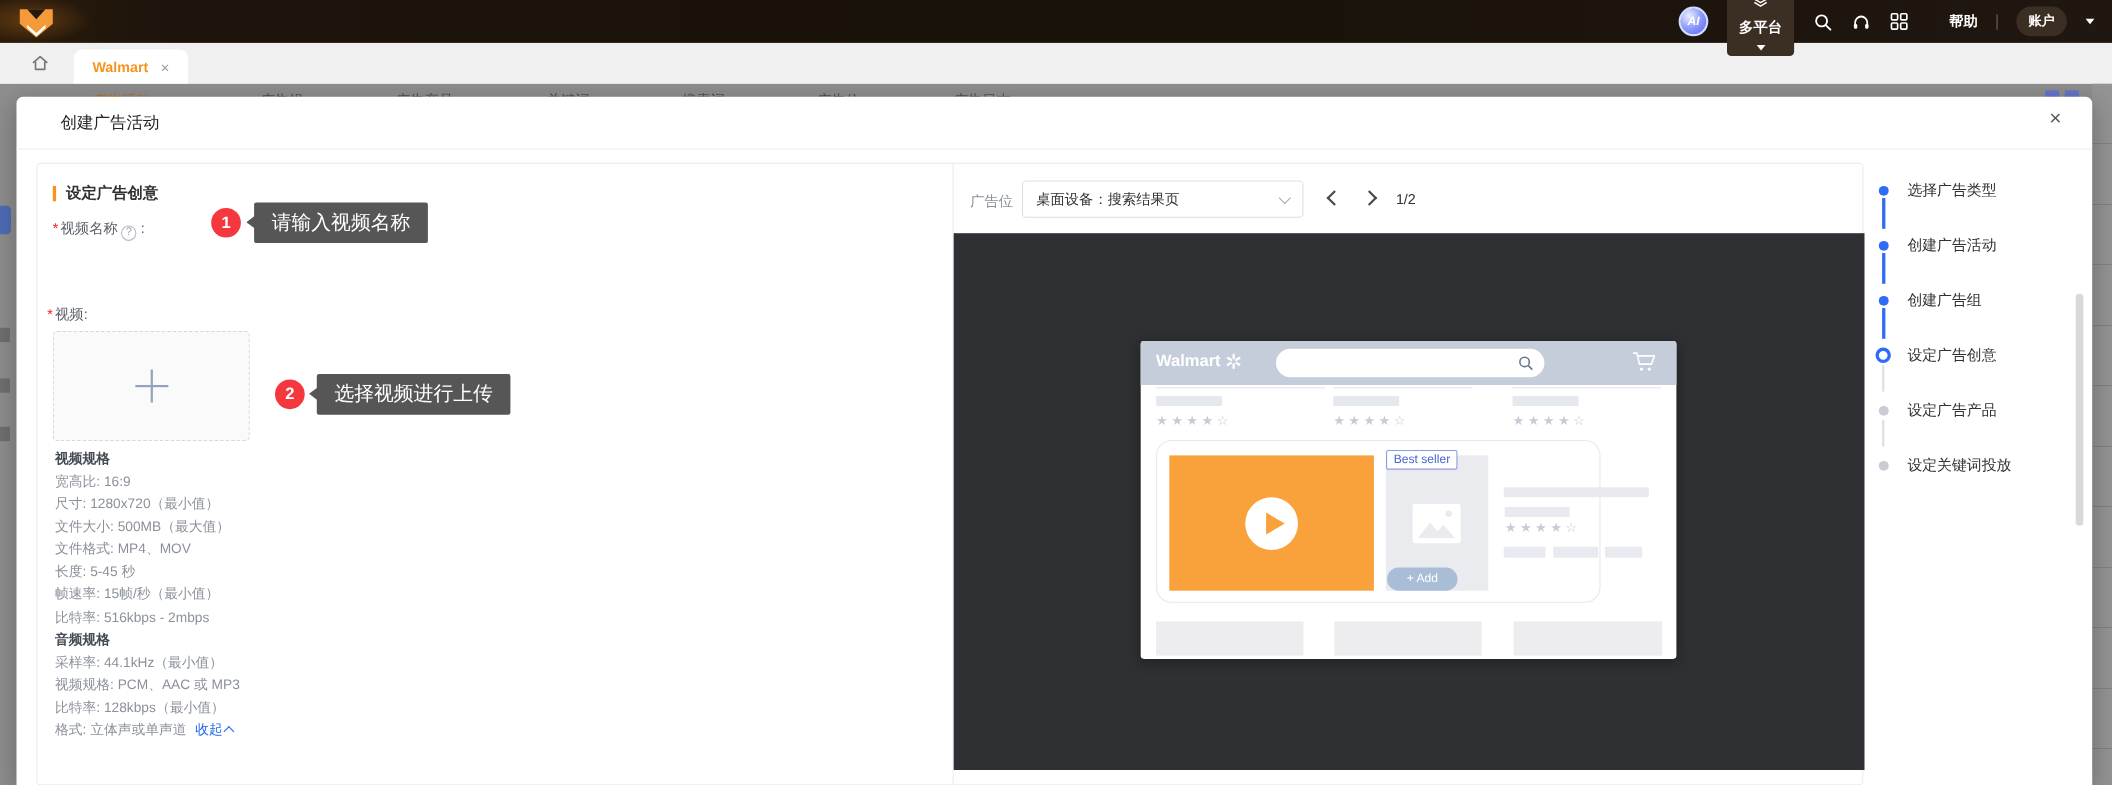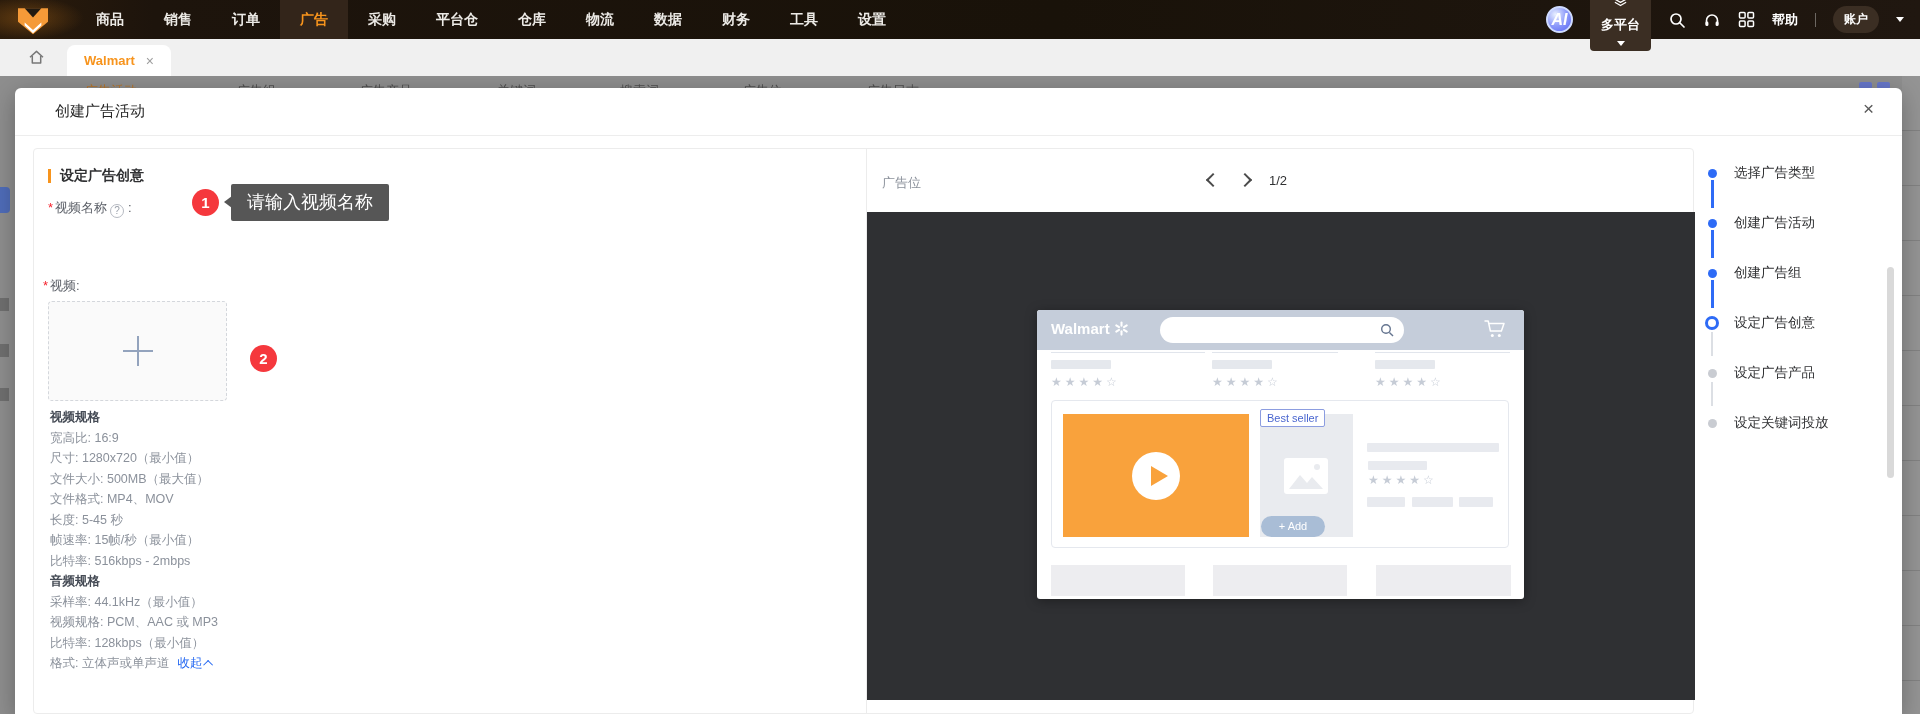--- a/index.html
+++ b/index.html
@@ -12,25 +12,25 @@
     display:flex;align-items:center;z-index:30;}
   .navbar::before{content:"";position:absolute;left:0;top:0;width:160px;height:39px;
     background:radial-gradient(80px 30px at 28px 18px,rgba(247,148,29,.28),transparent 70%);}
   .nav-logo{position:relative;margin-left:16px;width:34px;height:30px;flex:0 0 auto;}
   .nav-menu{display:flex;height:100%;margin-left:26px;}
   .nav-item{padding:0 20px;line-height:39px;font-size:14px;font-weight:700;color:#eceae6;cursor:pointer;white-space:nowrap;}
   .nav-item.active{background:#33251a;color:#f7941d;}
   .nav-right{margin-left:auto;display:flex;align-items:center;gap:17px;padding-right:16px;}
   .ai-badge{width:27px;height:27px;border-radius:50%;border:2px solid #cfdbff;
     background:radial-gradient(circle at 32% 28%,#e9f0ff,#8f9cfa 48%,#5462f2);
-    color:#fff;font-size:16px;font-weight:700;font-style:italic;display:flex;align-items:center;justify-content:center;}
+    color:#fff;font-size:11px;font-weight:700;font-style:italic;display:flex;align-items:center;justify-content:center;}
   .pill{display:flex;align-items:center;gap:7px;background:#3b2e23;border-radius:4px;padding:5px 11px;color:#fff;font-size:13px;font-weight:700;flex-direction:column;}
   .tri-down{width:0;height:0;border-left:4px solid transparent;border-right:4px solid transparent;border-top:5px solid #fff;}
   .nav-ic{display:flex;align-items:center;}
-  .nav-help{color:#fff;font-size:13px;font-weight:700;}
+  .nav-help{color:#fff;font-size:13px;font-weight:700;margin-left:20px;}
   .nav-div{width:1px;height:14px;background:rgba(255,255,255,.35);}
   .account-pill{background:#3b2e23;border-radius:14px;padding:5px 11px;color:#fff;font-size:12px;font-weight:700;}
 
   
   .tabbar{position:absolute;left:0;top:39px;width:1920px;height:37px;background:#f0f0f0;z-index:29;}
   .home-btn{position:absolute;left:27px;top:9px;}
   .tab{position:absolute;left:67px;top:6px;height:31px;background:#fff;border-radius:8px 8px 0 0;
     display:flex;align-items:center;gap:11px;padding:0 17px;font-size:13px;color:#f7941d;font-weight:700;}
   .tab-close{color:#9d9d9d;font-size:14px;font-weight:400;cursor:pointer;}
 
@@ -106,21 +106,21 @@
   .mk-header{position:absolute;left:0;top:0;width:487px;height:40px;background:#c5cdda;border-radius:3px 3px 0 0;}
   .mk-brand{position:absolute;left:14px;top:10px;color:#fff;font-weight:700;font-size:15px;display:flex;align-items:center;gap:4px;}
   .mk-search{position:absolute;left:123px;top:7px;width:244px;height:26px;background:#fff;border-radius:13px;}
   .mk-search svg{position:absolute;right:9px;top:5px;}
   .mk-cart{position:absolute;right:15px;top:8px;}
   .mkc{position:absolute;top:42px;border-top:1px solid #e1e5ec;}
   .mkc1{left:14px;width:154px;}.mkc2{left:175px;width:126px;}.mkc3{left:338px;width:135px;}
   .mkc .bar{margin-top:7px;width:60px;height:9px;background:#e5e8ed;border-radius:1px;}
   .stars{font-size:12px;color:#c6ccd6;letter-spacing:3px;white-space:nowrap;}
   .mkc .stars{margin-top:6px;}
-  .mk-card{position:absolute;left:14px;top:90px;width:458px;height:148px;border:1px solid #e5e8ee;border-radius:4px;background:#fff;}
+  .mk-card{position:absolute;left:14px;top:90px;width:404px;height:148px;border:1px solid #e5e8ee;border-radius:14px;background:#fff;}
   .mk-video{position:absolute;left:11px;top:13px;width:186px;height:123px;background:#f9a23c;}
   .mk-play{position:absolute;left:69px;top:38px;width:48px;height:48px;background:#fff;border-radius:50%;cursor:pointer;}
   .mk-play::after{content:"";position:absolute;left:19px;top:14px;border-left:17px solid #f9a23c;
     border-top:10px solid transparent;border-bottom:10px solid transparent;}
   .mk-media{position:absolute;left:208px;top:13px;width:93px;height:123px;background:#e9ebef;}
   .mk-img{position:absolute;left:24px;top:44px;}
   .mk-badge{position:absolute;left:208px;top:8px;height:18px;background:#fff;border:1px solid #8c9de0;border-radius:2px;
     font-size:11px;color:#4a66cf;line-height:16px;padding:0 6px;z-index:3;white-space:nowrap;}
   .mk-add{position:absolute;left:209px;top:115px;width:64px;height:21px;background:#a9bdd6;border-radius:11px;
     color:#fff;font-size:11px;text-align:center;line-height:21px;z-index:3;cursor:pointer;}
@@ -157,34 +157,20 @@
 <div class="screen">
 
   <header class="navbar">
     <div class="nav-logo">
       <svg width="34" height="30" viewBox="0 0 20 18">
         <polygon points="1,2 19,2 19,10 10,17.5 1,10" fill="#f59a38"></polygon>
         <polygon points="5,2 10,7.5 15,2" fill="#221a10"></polygon>
         <polygon points="5,10.5 10,15 15,10.5 15,12.3 10,16.9 5,12.3" fill="#ffffff"></polygon>
       </svg>
     </div>
-    <nav class="nav-menu">
-      <span class="nav-item">商品</span>
-      <span class="nav-item">销售</span>
-      <span class="nav-item">订单</span>
-      <span class="nav-item active">广告</span>
-      <span class="nav-item">采购</span>
-      <span class="nav-item">平台仓</span>
-      <span class="nav-item">仓库</span>
-      <span class="nav-item">物流</span>
-      <span class="nav-item">数据</span>
-      <span class="nav-item">财务</span>
-      <span class="nav-item">工具</span>
-      <span class="nav-item">设置</span>
-    </nav>
     <div class="nav-right">
       <div class="ai-badge">AI</div>
       <div class="pill">
         <span class="nav-ic">
           <svg width="15" height="15" viewBox="0 0 16 16" fill="none" stroke="#fff" stroke-width="1.4" stroke-linejoin="round">
             <path d="M8 2 L14 5.5 L8 9 L2 5.5 Z"></path>
               <path d="M2 8.8 L8 12.3 L14 8.8"></path>
           </svg>
         </span>
         <span>多平台</span>
@@ -267,20 +253,21 @@
       <div class="tooltip tp1">请输入视频名称</div>
 
 
       <div class="field-label lbl2">
         <span class="req">*</span><span>视频:</span>
       </div>
       <div class="upload">
         <span class="plus"></span>
       </div>
       <div class="num-badge nb2">2</div>
+      <div class="tooltip tp2">选择视频进行上传</div>
 
       <div class="specs">
         <div class="spec-h">视频规格</div>
         <div>宽高比: 16:9</div>
         <div>尺寸: 1280x720（最小值）</div>
         <div>文件大小: 500MB（最大值）</div>
         <div>文件格式: MP4、MOV</div>
         <div>长度: 5-45 秒</div>
         <div>帧速率: 15帧/秒（最小值）</div>
         <div>比特率: 516kbps - 2mbps</div>
@@ -288,20 +275,24 @@
         <div>采样率: 44.1kHz（最小值）</div>
         <div>视频规格: PCM、AAC 或 MP3</div>
         <div>比特率: 128kbps（最小值）</div>
         <div>
           <span>格式: 立体声或单声道</span><a class="collapse"><span>收起</span><span class="up-caret"></span></a>
         </div>
       </div>
 
       <div class="preview">
         <div class="pv-label">广告位</div>
+        <div class="pv-select">
+          <span>桌面设备：搜索结果页</span>
+          <span class="sel-chev"></span>
+        </div>
         <span class="pv-arrow pv-prev"></span>
         <span class="pv-arrow pv-next"></span>
         <span class="pv-page">1/2</span>
 
         <div class="pv-dark">
           <div class="mockup">
             <div class="mk-header">
               <div class="mk-brand">
                 <span>Walmart</span>
                 <svg width="15" height="15" viewBox="0 0 16 16" stroke="#fff" stroke-width="2.2" stroke-linecap="round">

